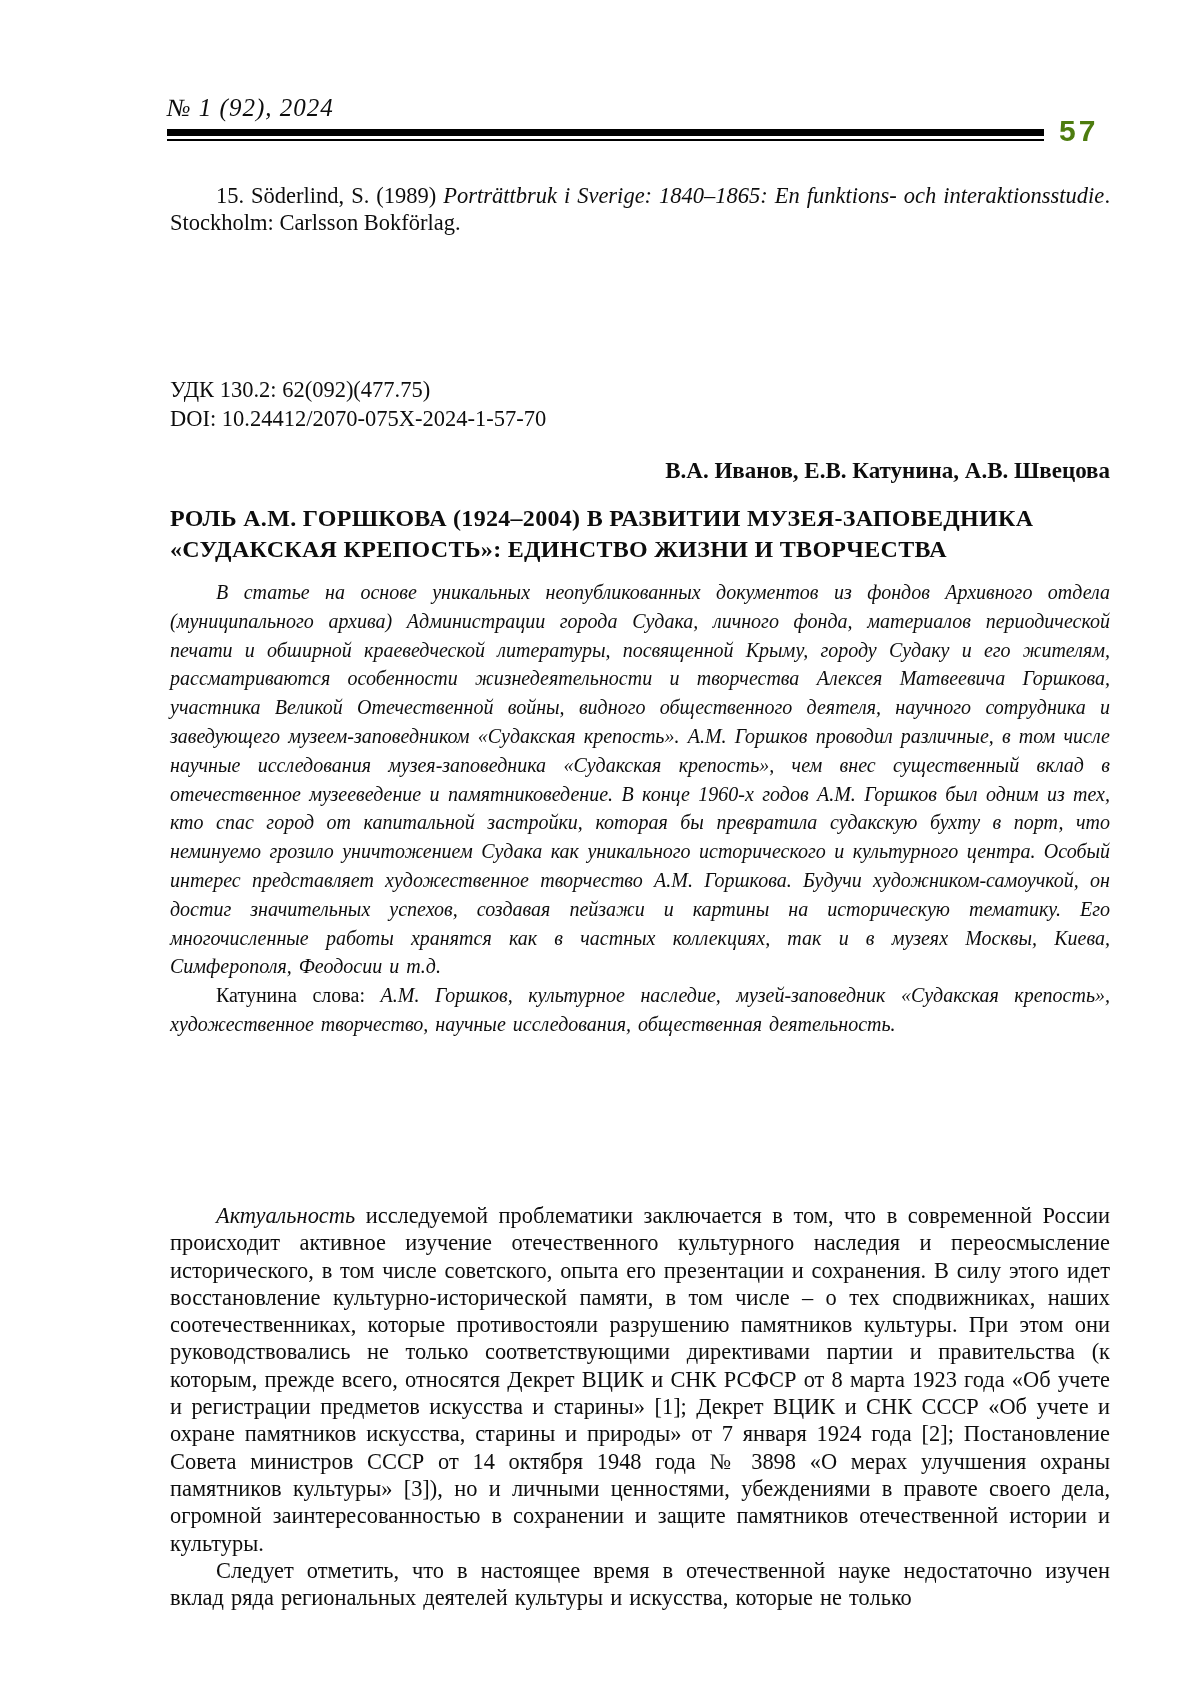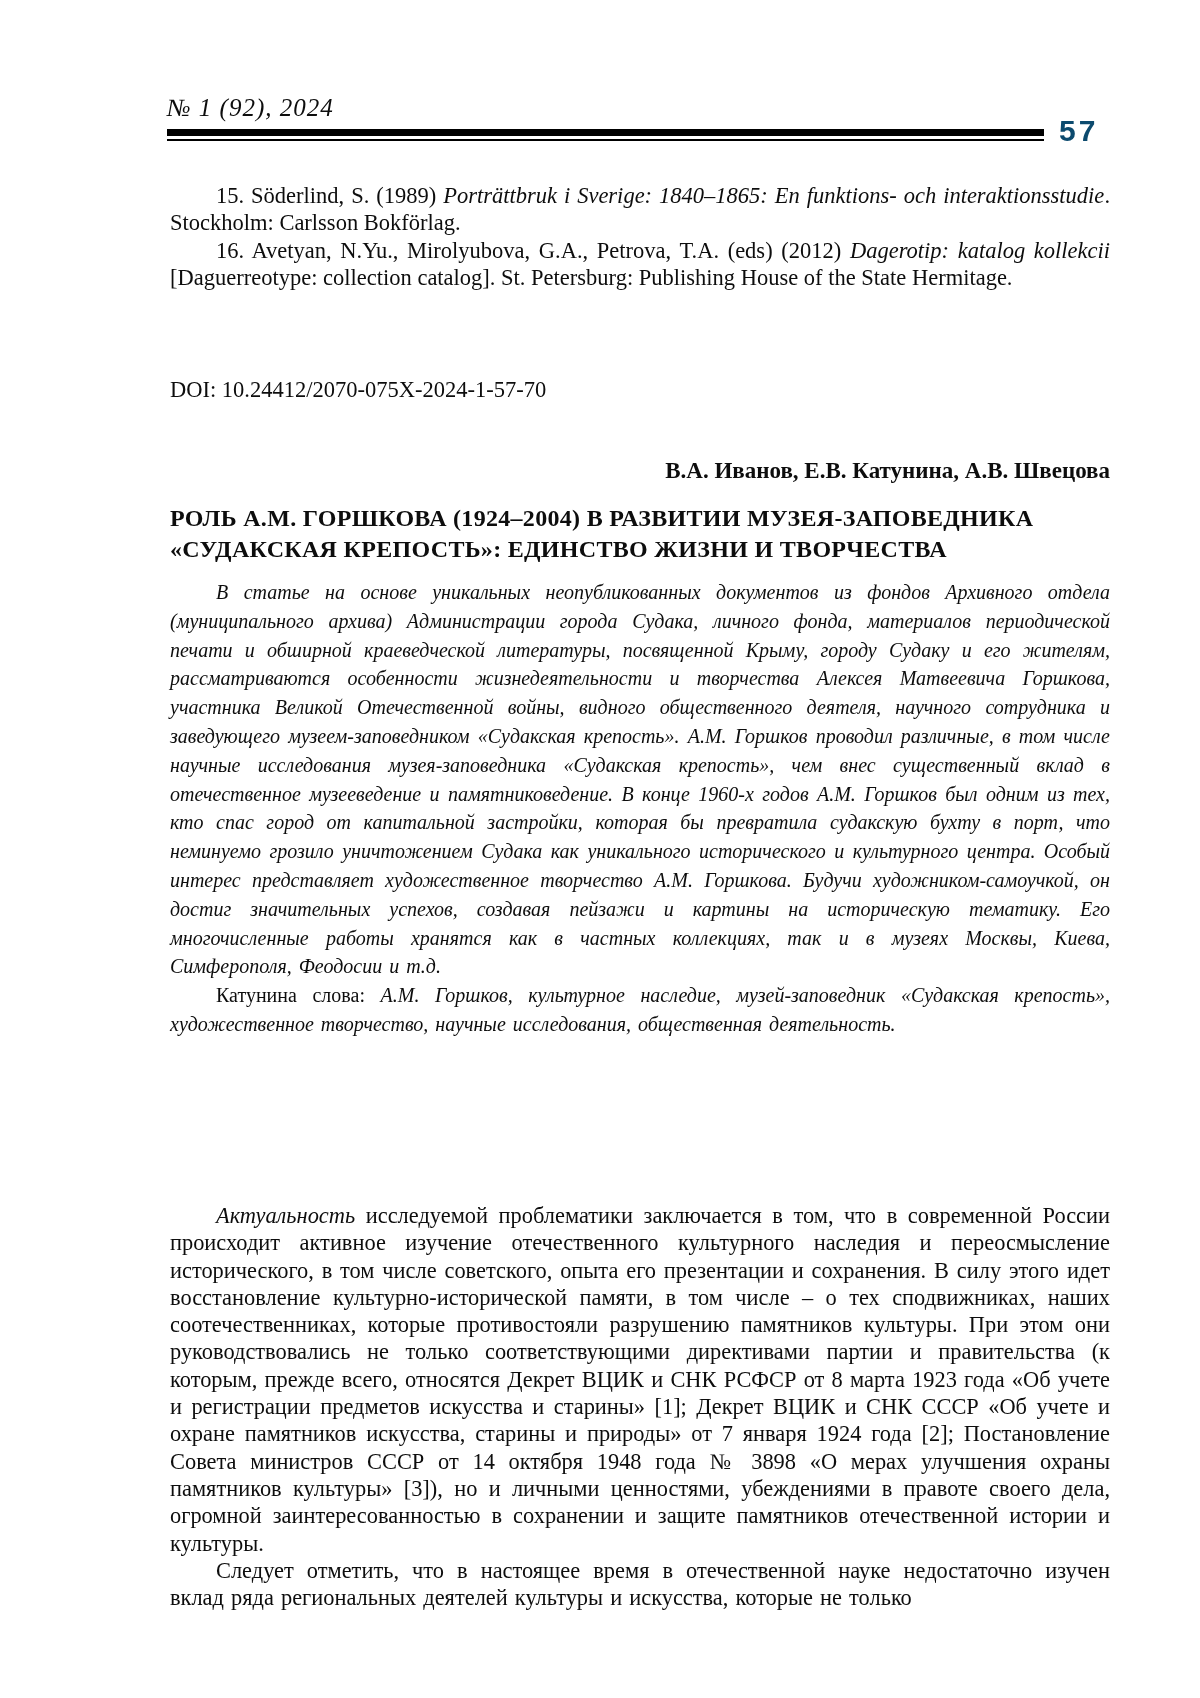--- a/index.html
+++ b/index.html
@@ -20,21 +20,21 @@
     display: flex; justify-content: space-between; align-items: baseline;
     font-style: italic; font-size: 25px; white-space: nowrap;
   }
   .header-issue { letter-spacing: 1px; }
   .header-journal { letter-spacing: 0.5px; }
   .rule-thick { height: 7px; background: #000; margin-top: 7px; }
   .rule-thin  { height: 2px; background: #000; margin-top: 3px; }
   .pagenum {
     position: absolute; left: 1023px; top: 114px;
     font-family: "Liberation Sans", sans-serif; font-weight: 700;
-    font-size: 30px; letter-spacing: 3px; color: #0c4a6e;
+    font-size: 30px; letter-spacing: 3px; color: #4d7c0f;
   }
 
   
   .col { position: absolute; left: 134px; width: 940px; }
   .just { text-align: justify; }
   p { margin: 0; }
   .indent { text-indent: 46px; }
 
   .refs { top: 182px; font-size: 22.5px; line-height: 27.4px; }
   .it { font-style: italic; }
@@ -66,24 +66,24 @@
     <div class="header-line">
       <span class="header-issue">№ 1 (92), 2024</span>
     </div>
     <div class="rule-thick"></div>
     <div class="rule-thin"></div>
   </div>
   <div class="pagenum">57</div>
 
   <div class="col refs just">
     <p class="indent"><span>15. Söderlind, S. (1989) </span><span class="it">Porträttbruk i Sverige: 1840–1865: En funktions- och interaktionsstudie</span><span>. Stockholm: Carlsson Bokförlag.</span></p>
-    <p class="indent"><span>16. Avetyan, N.Yu., Mirolyubova, G.A., Petrova, T.A. (eds) (2012) </span><span class="it">Dagerotip: katalog kollekcii</span><span> [Daguerreotype: collection catalog]. St. Petersburg: Publishing House of the State Hermitage.</span></p>
   </div>
 
   <div class="col udk-block">
+    <p>УДК 130.2: 62(092)(477.75)</p>
     <p>DOI: 10.24412/2070-075X-2024-1-57-70</p>
   </div>
 
   <div class="col authors">В.А. Иванов, Е.В. Катунина, А.В. Швецова</div>
 
   <div class="col title">РОЛЬ А.М. ГОРШКОВА (1924–2004) В РАЗВИТИИ МУЗЕЯ-ЗАПОВЕДНИКА «СУДАКСКАЯ КРЕПОСТЬ»: ЕДИНСТВО ЖИЗНИ И ТВОРЧЕСТВА</div>
 
   <div class="col abstract-block just">
     <p class="indent abstract-text">В статье на основе уникальных неопубликованных документов из фондов Архивного отдела (муниципального архива) Администрации города Судака, личного фонда, материалов периодической печати и обширной краеведческой литературы, посвященной Крыму, городу Судаку и его жителям, рассматриваются особенности жизнедеятельности и творчества Алексея Матвеевича Горшкова, участника Великой Отечественной войны, видного общественного деятеля, научного сотрудника и заведующего музеем-заповедником «Судакская крепость». А.М. Горшков проводил различные, в том числе научные исследования музея-заповедника «Судакская крепость», чем внес существенный вклад в отечественное музееведение и памятниковедение. В конце 1960-х годов А.М. Горшков был одним из тех, кто спас город от капитальной застройки, которая бы превратила судакскую бухту в порт, что неминуемо грозило уничтожением Судака как уникального исторического и культурного центра. Особый интерес представляет художественное творчество А.М. Горшкова. Будучи художником-самоучкой, он достиг значительных успехов, создавая пейзажи и картины на историческую тематику. Его многочисленные работы хранятся как в частных коллекциях, так и в музеях Москвы, Киева, Симферополя, Феодосии и т.д.</p>
     <p class="indent abstract-text"><span class="kw-label">Катунина слова: </span><span>А.М. Горшков, культурное наследие, музей-заповедник «Судакская крепость», художественное творчество, научные исследования, общественная деятельность.</span></p>

